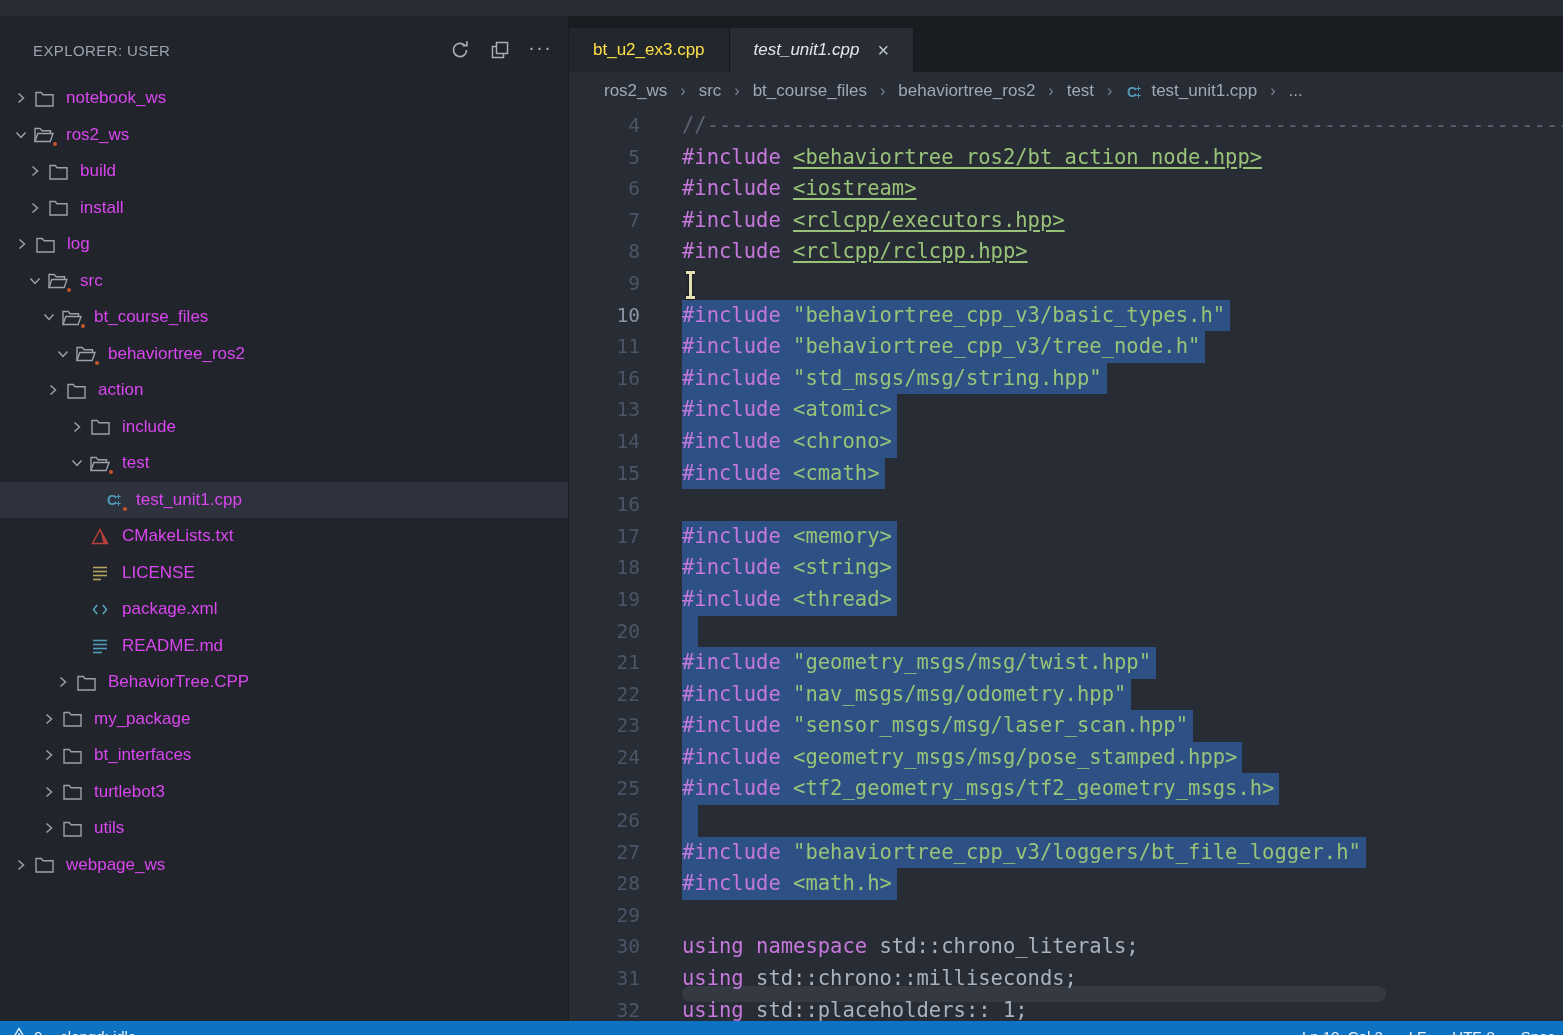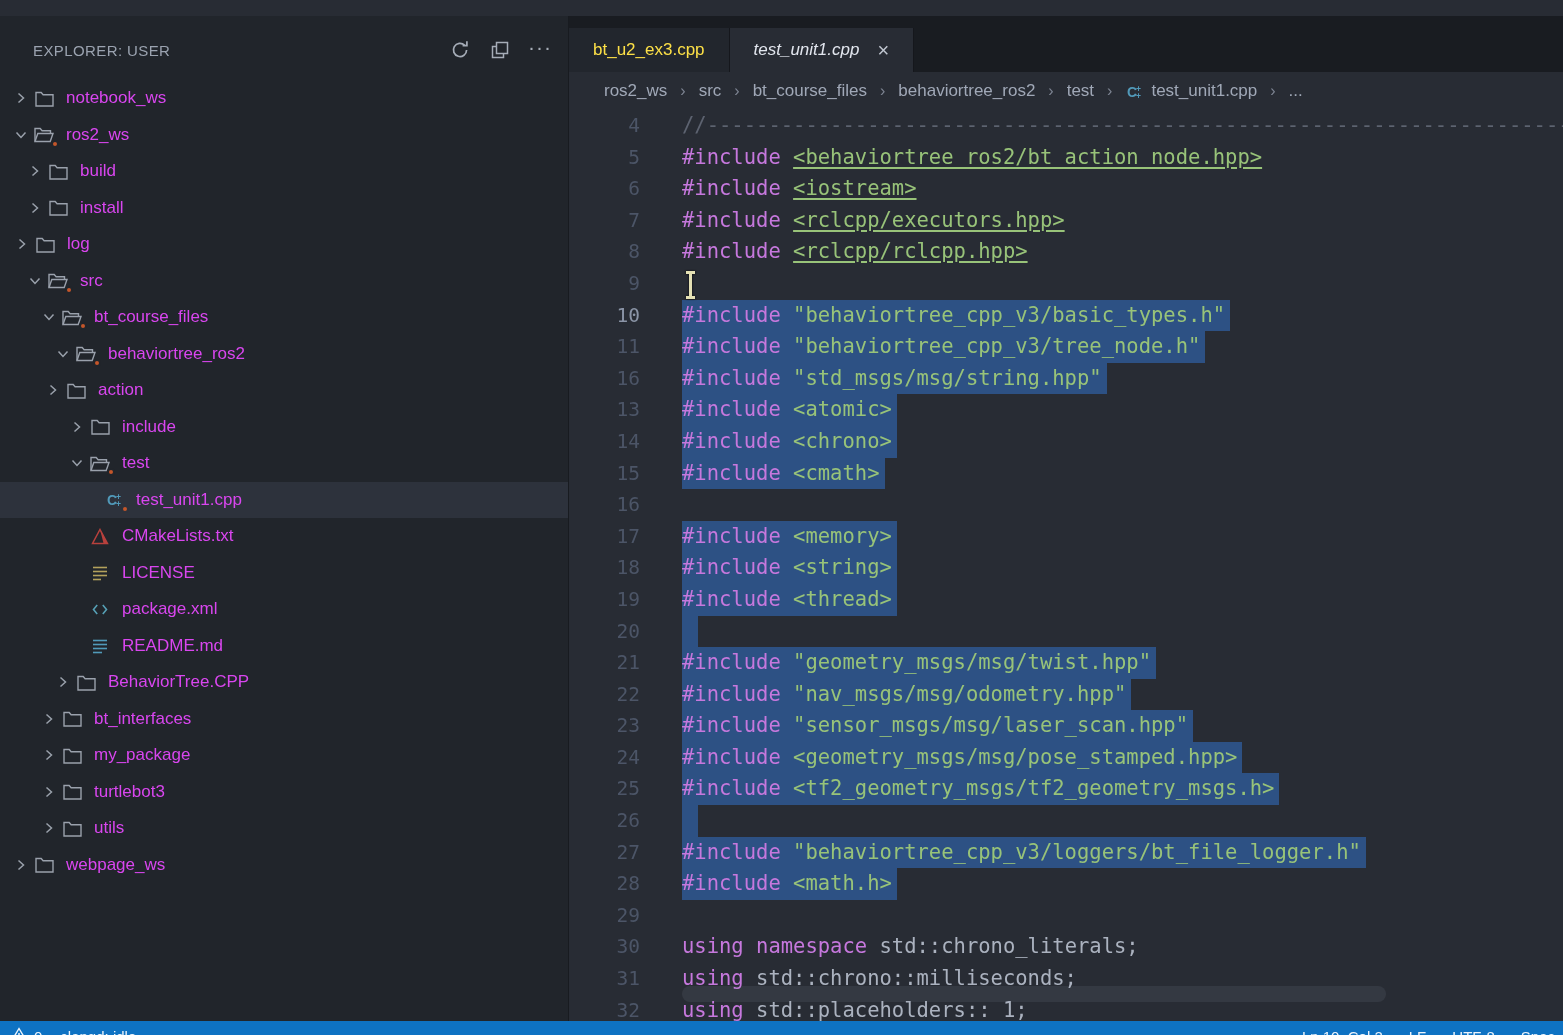--- a/index.html
+++ b/index.html
@@ -328,34 +328,34 @@
             <span class="chev">
               <svg width="16" height="16" viewBox="0 0 16 16">
                 <polyline points="5.5,3.5 10.5,8 5.5,12.5" fill="none" stroke="#9aa1ac" stroke-width="1.5"></polyline>
               </svg>
             </span>
             <span class="ticon">
               <svg width="19" height="17" viewBox="0 0 19 17">
                 <path d="M1 2.5h5.2l1.9 2.2H18v11.3H1z" fill="none" stroke="#9aa1ac" stroke-width="1.4"></path>
               </svg>
             </span>
+            <span class="tlabel">my_package</span>
+          </div>
+          <div class="tree-row" style="padding-left: 38px;">
+            <span class="chev">
+              <svg width="16" height="16" viewBox="0 0 16 16">
+                <polyline points="5.5,3.5 10.5,8 5.5,12.5" fill="none" stroke="#9aa1ac" stroke-width="1.5"></polyline>
+              </svg>
+            </span>
+            <span class="ticon">
+              <svg width="19" height="17" viewBox="0 0 19 17">
+                <path d="M1 2.5h5.2l1.9 2.2H18v11.3H1z" fill="none" stroke="#9aa1ac" stroke-width="1.4"></path>
+              </svg>
+            </span>
             <span class="tlabel">bt_interfaces</span>
-          </div>
-          <div class="tree-row" style="padding-left: 38px;">
-            <span class="chev">
-              <svg width="16" height="16" viewBox="0 0 16 16">
-                <polyline points="5.5,3.5 10.5,8 5.5,12.5" fill="none" stroke="#9aa1ac" stroke-width="1.5"></polyline>
-              </svg>
-            </span>
-            <span class="ticon">
-              <svg width="19" height="17" viewBox="0 0 19 17">
-                <path d="M1 2.5h5.2l1.9 2.2H18v11.3H1z" fill="none" stroke="#9aa1ac" stroke-width="1.4"></path>
-              </svg>
-            </span>
-            <span class="tlabel">my_package</span>
           </div>
           <div class="tree-row" style="padding-left: 38px;">
             <span class="chev">
               <svg width="16" height="16" viewBox="0 0 16 16">
                 <polyline points="5.5,3.5 10.5,8 5.5,12.5" fill="none" stroke="#9aa1ac" stroke-width="1.5"></polyline>
               </svg>
             </span>
             <span class="ticon">
               <svg width="19" height="17" viewBox="0 0 19 17">
                 <path d="M1 2.5h5.2l1.9 2.2H18v11.3H1z" fill="none" stroke="#9aa1ac" stroke-width="1.4"></path>

